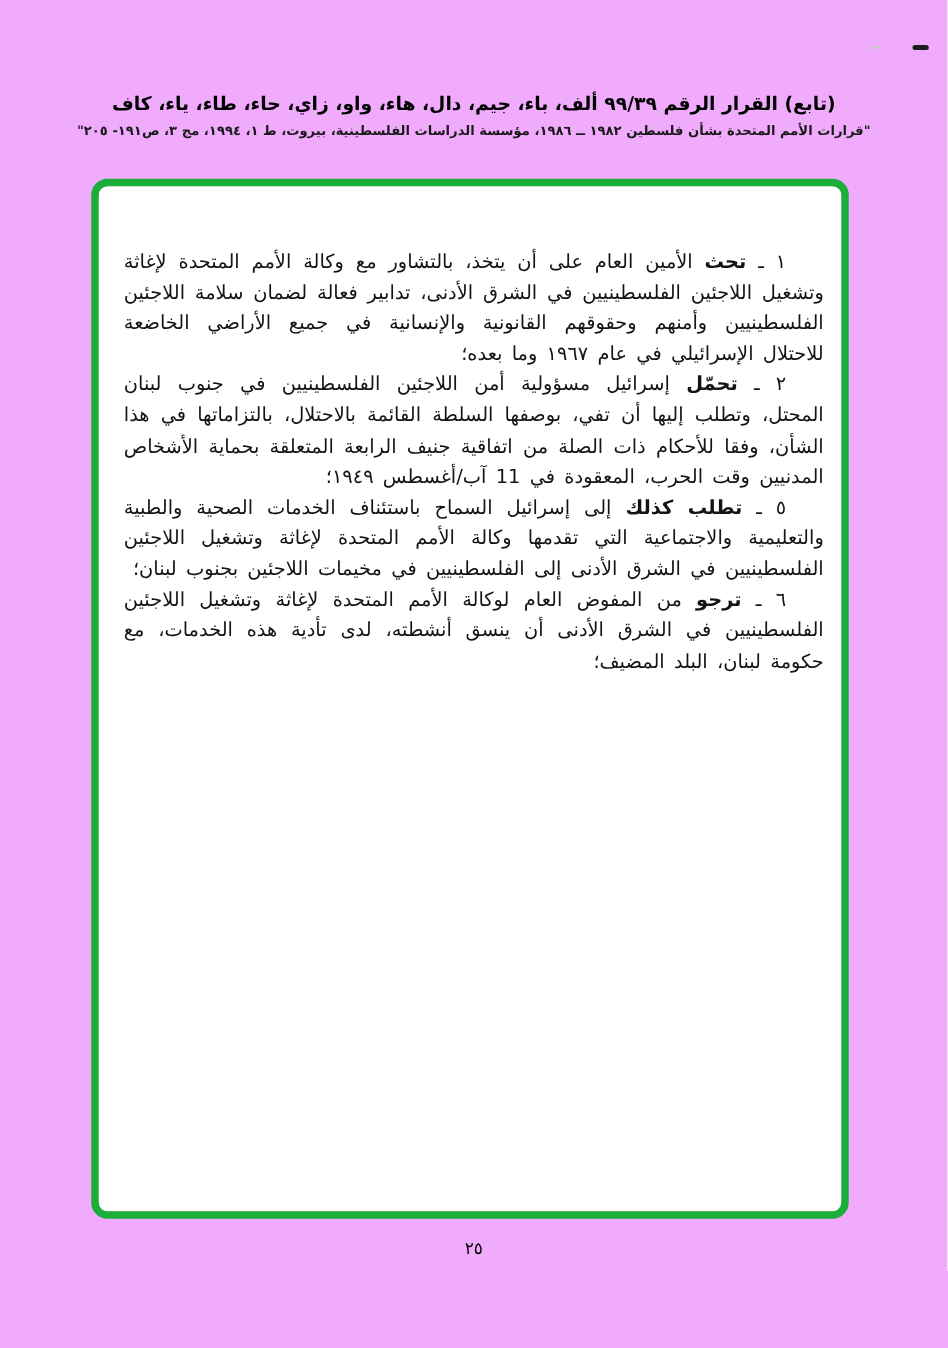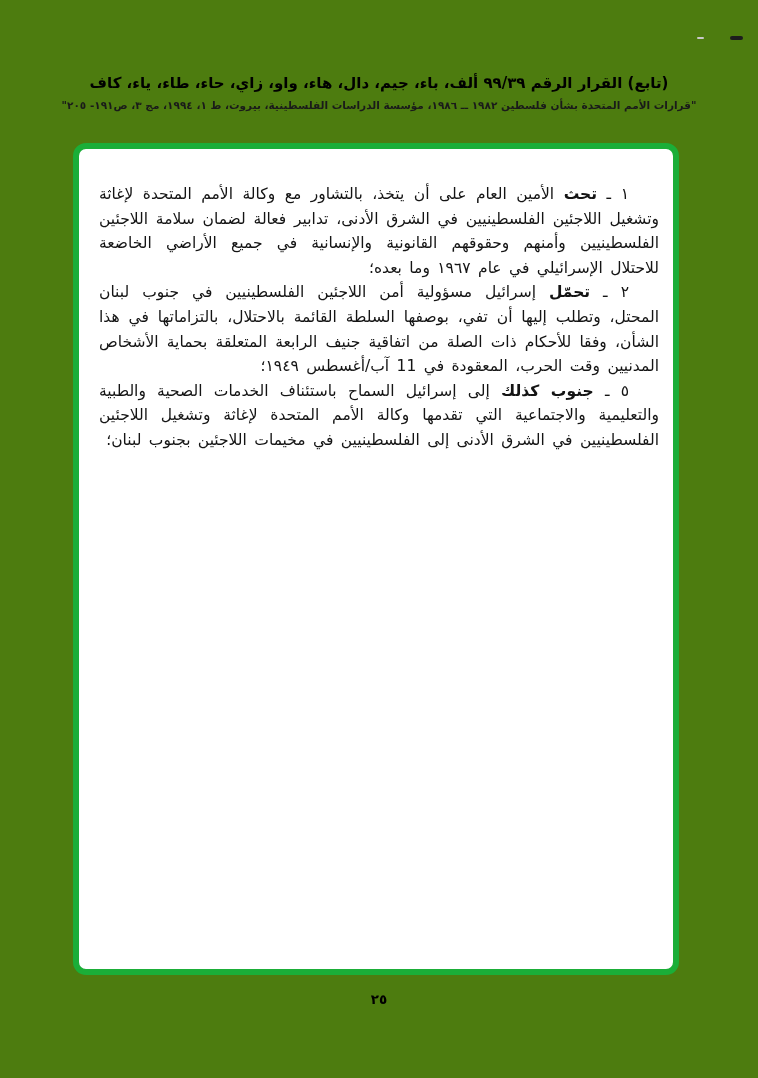--- a/index.html
+++ b/index.html
@@ -5,21 +5,21 @@
   html, body {
     margin: 0;
     padding: 0;
     background: #ffffff;
     font-family: "DejaVu Sans", sans-serif;
   }
   .page {
     position: relative;
     width: 758px;
     height: 1078px;
-    background: #4d7c0f;
+    background: #f0abfc;
     overflow: hidden;
     --green: #1bae38;
     --ink: #141414;
   }
 
   
   .artifact-dark {
     position: absolute;
     left: 730px;
     top: 36px;
@@ -81,21 +81,21 @@
     width: 606px;
     height: 832px;
     border: 6px solid var(--green, #1bae38);
     border-radius: 13px;
     background: #ffffff;
   }
   .resolution-text {
     box-sizing: border-box;
     width: 100%;
     height: 100%;
-    padding: 33px 14px 0 20px;
+    padding: 48px 14px 0 20px;
     direction: rtl;
     text-align: justify;
     color: var(--ink, #141414);
     font-size: 15.5px;
     line-height: 24.6px;
     word-spacing: 2.5px;
     overflow: hidden;
   }
   .clause {
     margin: 0;
@@ -107,21 +107,21 @@
 
   
   .page-number {
     position: absolute;
     top: 991px;
     left: 0;
     width: 100%;
     text-align: center;
     direction: rtl;
     font-size: 13.5px;
-    font-weight: bold;
+    font-weight: normal;
     letter-spacing: 4px;
     color: #000000;
   }
 </style>
 </head>
 <body>
 
 <div class="page" style="--green: #1bae38; --ink: #141414;">
 
   <div class="artifact-dark"></div>
@@ -140,23 +140,26 @@
         <span class="pnum">١</span><span> ـ </span><span class="lead">تحث</span><span> الأمين العام على أن يتخذ، بالتشاور مع وكالة الأمم المتحدة لإغاثة وتشغيل اللاجئين الفلسطينيين في الشرق الأدنى، تدابير فعالة لضمان سلامة اللاجئين الفلسطينيين وأمنهم وحقوقهم القانونية والإنسانية في جميع الأراضي الخاضعة للاحتلال الإسرائيلي في عام ١٩٦٧ وما بعده؛</span>
       </p>
 
       <p class="clause">
         <span class="pnum">٢</span><span> ـ </span><span class="lead">تحمّل</span><span> إسرائيل مسؤولية أمن اللاجئين الفلسطينيين في جنوب لبنان المحتل، وتطلب إليها أن تفي، بوصفها السلطة القائمة بالاحتلال، بالتزاماتها في هذا الشأن، وفقا للأحكام ذات الصلة من اتفاقية جنيف الرابعة المتعلقة بحماية الأشخاص المدنيين وقت الحرب، المعقودة في 11 آب/أغسطس ١٩٤٩؛</span>
       </p>
 
 
 
       <p class="clause">
-        <span class="pnum">٥</span><span> ـ </span><span class="lead">جنوب كذلك</span><span> إلى إسرائيل السماح باستئناف الخدمات الصحية والطبية والتعليمية والاجتماعية التي تقدمها وكالة الأمم المتحدة لإغاثة وتشغيل اللاجئين الفلسطينيين في الشرق الأدنى إلى الفلسطينيين في مخيمات اللاجئين بجنوب لبنان؛</span>
+        <span class="pnum">٥</span><span> ـ </span><span class="lead">تطلب كذلك</span><span> إلى إسرائيل السماح باستئناف الخدمات الصحية والطبية والتعليمية والاجتماعية التي تقدمها وكالة الأمم المتحدة لإغاثة وتشغيل اللاجئين الفلسطينيين في الشرق الأدنى إلى الفلسطينيين في مخيمات اللاجئين بجنوب لبنان؛</span>
       </p>
 
+      <p class="clause">
+        <span class="pnum">٦</span><span> ـ </span><span class="lead">ترجو</span><span> من المفوض العام لوكالة الأمم المتحدة لإغاثة وتشغيل اللاجئين الفلسطينيين في الشرق الأدنى أن ينسق أنشطته، لدى تأدية هذه الخدمات، مع حكومة لبنان، البلد المضيف؛</span>
+      </p>
 
 
     </div>
   </div>
 
   <div class="page-number">٢٥</div>
 
 </div>
 
 </body></html>

